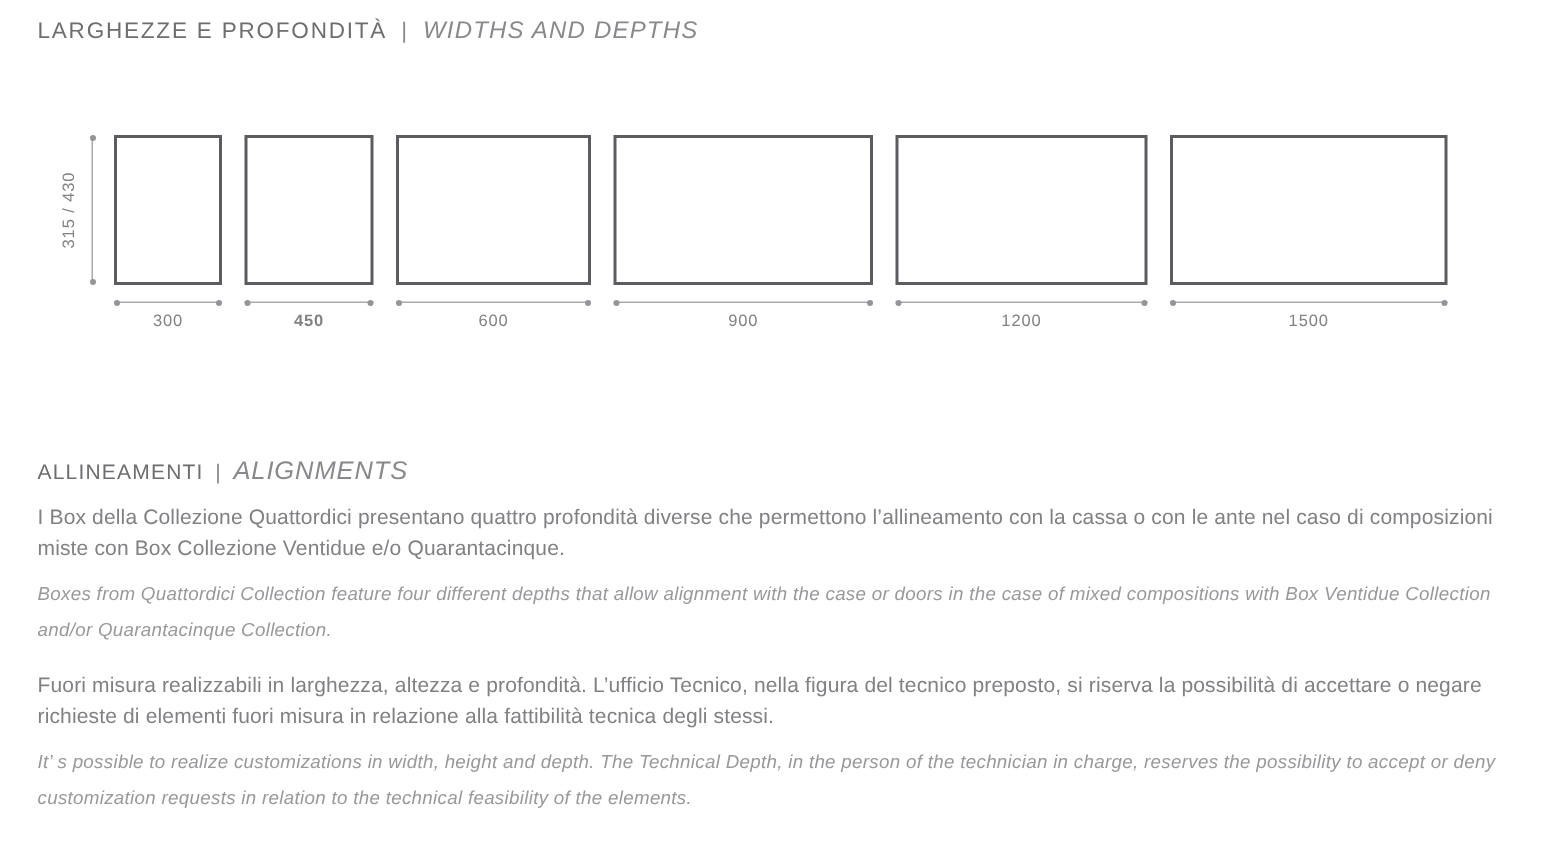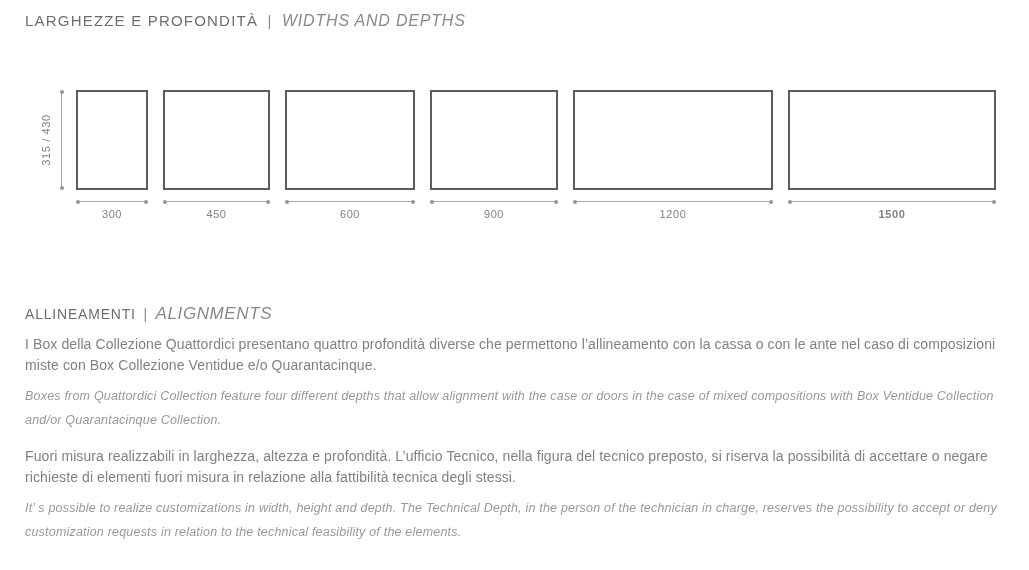--- a/index.html
+++ b/index.html
@@ -69,25 +69,25 @@
     transform: translate(-50%, -50%) rotate(-90deg);
     white-space: nowrap;
     font-size: 11px;
     color: #808285;
     letter-spacing: 0.6px;
   }
 
   .boxes { display: flex; column-gap: 15px; }
   .box { flex: none; }
   .box:nth-child(1) { width: 72px;  }
-  .box:nth-child(2) { width: 107px;  }
+  .box:nth-child(2) { width: 86px; font-weight: bold;  }
   .box:nth-child(3) { width: 130px; }
-  .box:nth-child(4) { width: 128px; }
-  .box:nth-child(5) { width: 200px; }
-  .box:nth-child(6) { width: 208px; font-weight: bold; }
+  .box:nth-child(4) { width: 173px; }
+  .box:nth-child(5) { width: 168px; }
+  .box:nth-child(6) { width: 185px; }
   .rect {
     height: 100px;
     box-sizing: border-box;
     border: 2px solid #5b5c5f;
     background: #ffffff;
   }
   .hdim {
     position: relative;
     height: 1px;
     margin-top: 11px;

